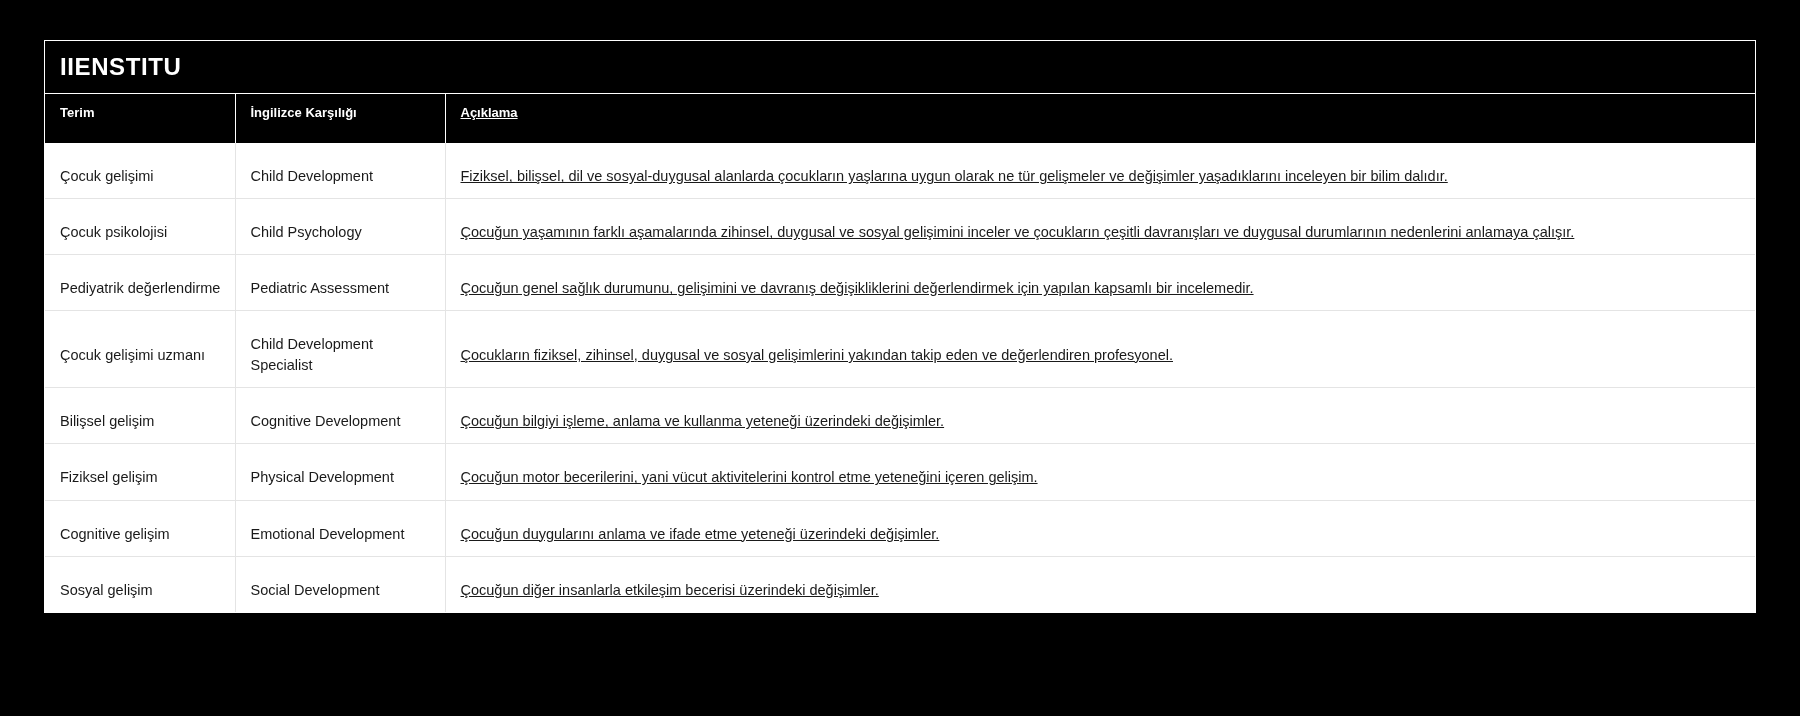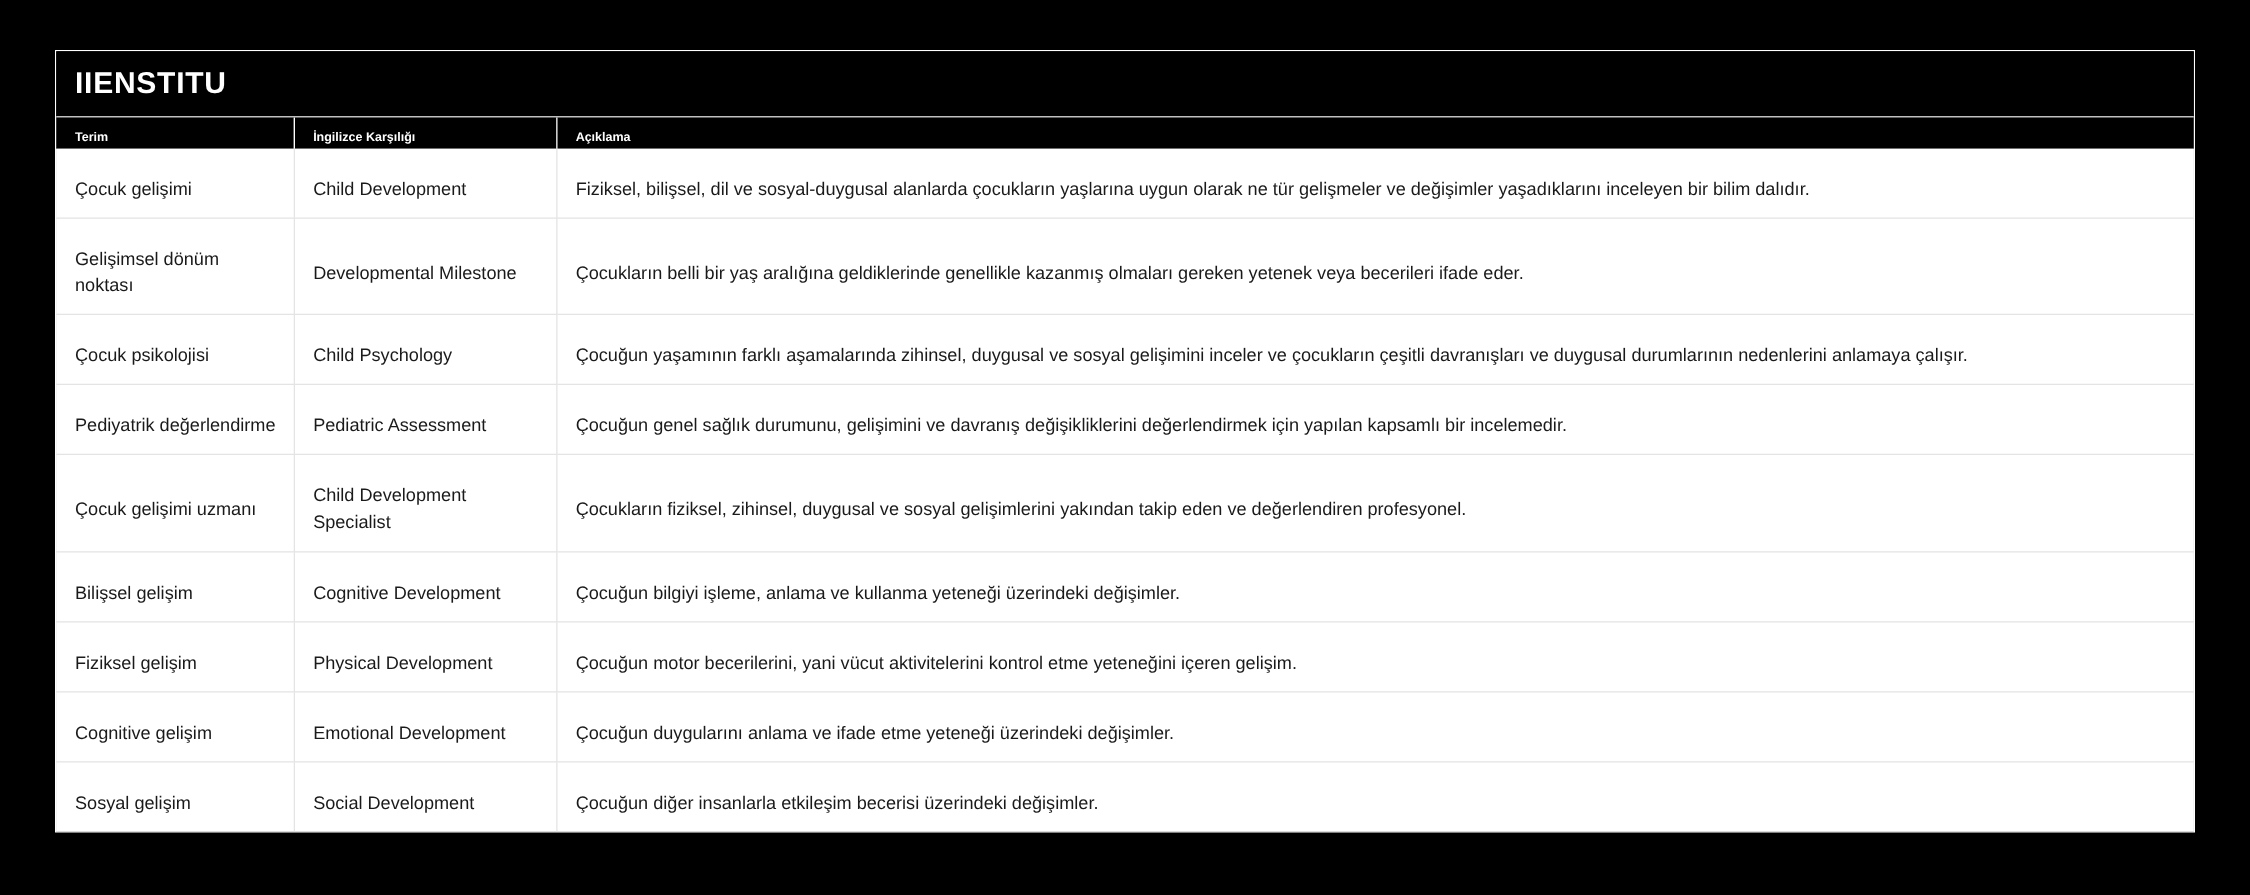--- a/index.html
+++ b/index.html
@@ -53,24 +53,24 @@
   table.glossary {
     width: 100%;
     border-collapse: collapse;
     table-layout: fixed;
     background: #ffffff;
   }
 
   table.glossary thead th {
     background: #000000;
     color: #ffffff;
-    font-size: 10px;
+    font-size: 13px;
     font-weight: 700;
     text-align: left;
-    padding: 11px 14px 3px 15px;
+    padding: 11px 14px 23px 15px;
     border-right: 1px solid #ffffff;
     vertical-align: middle;
     box-sizing: border-box;
   }
   table.glossary thead th:last-child {
     border-right: none;
   }
 
   table.glossary tbody td {
     background: #ffffff;
@@ -88,21 +88,21 @@
   table.glossary tbody td:last-child {
     border-right: none;
   }
   table.glossary tbody tr:last-child td {
     border-bottom: none;
     margin-left: 48px;
   }
 
   .col-term   { width: 190px; }
   .col-eng    { width: 210px; }
-  .col-desc   { width: auto; }
+  .col-desc   { width: auto; text-decoration: underline; }
 
   .cell-desc {
     padding-right: 22px;
   }
 </style>
 </head>
 <body>
 
 <div class="canvas">
 
@@ -121,25 +121,20 @@
         </tr>
       </thead>
       <tbody>
 
         <tr>
           <td class="col-term">Çocuk gelişimi</td>
           <td class="col-eng">Child Development</td>
           <td class="col-desc cell-desc">Fiziksel, bilişsel, dil ve sosyal-duygusal alanlarda çocukların yaşlarına uygun olarak ne tür gelişmeler ve değişimler yaşadıklarını inceleyen bir bilim dalıdır.</td>
         </tr>
 
-        <tr>
-          <td class="col-term">Gelişimsel dönüm noktası</td>
-          <td class="col-eng">Developmental Milestone</td>
-          <td class="col-desc cell-desc">Çocukların belli bir yaş aralığına geldiklerinde genellikle kazanmış olmaları gereken yetenek veya becerileri ifade eder.</td>
-        </tr>
 
 
         <tr>
           <td class="col-term">Çocuk psikolojisi</td>
           <td class="col-eng">Child Psychology</td>
           <td class="col-desc cell-desc">Çocuğun yaşamının farklı aşamalarında zihinsel, duygusal ve sosyal gelişimini inceler ve çocukların çeşitli davranışları ve duygusal durumlarının nedenlerini anlamaya çalışır.</td>
         </tr>
 
         <tr>
           <td class="col-term">Pediyatrik değerlendirme</td>

